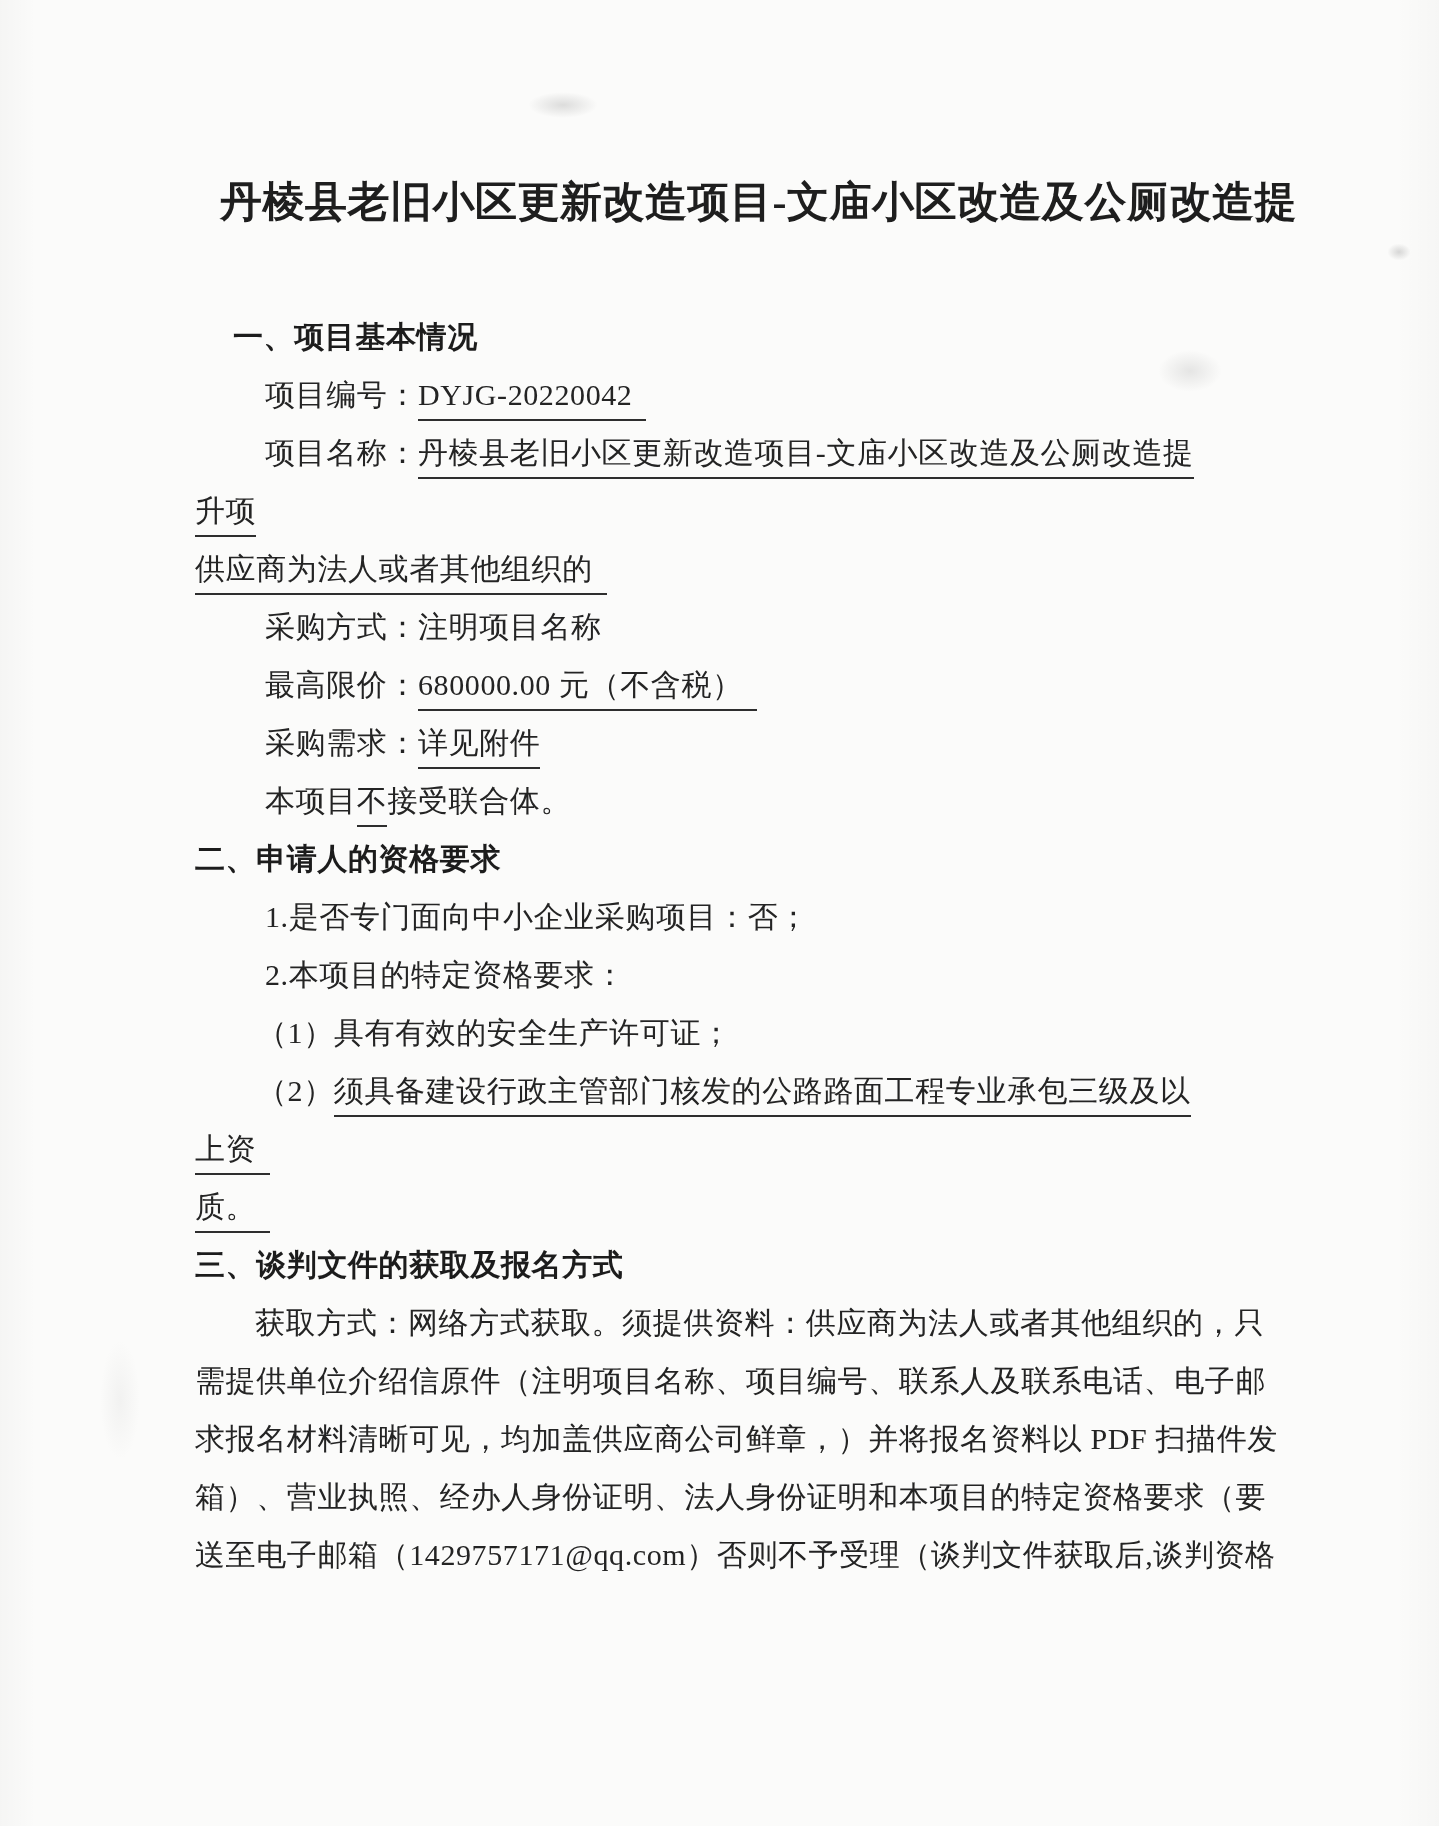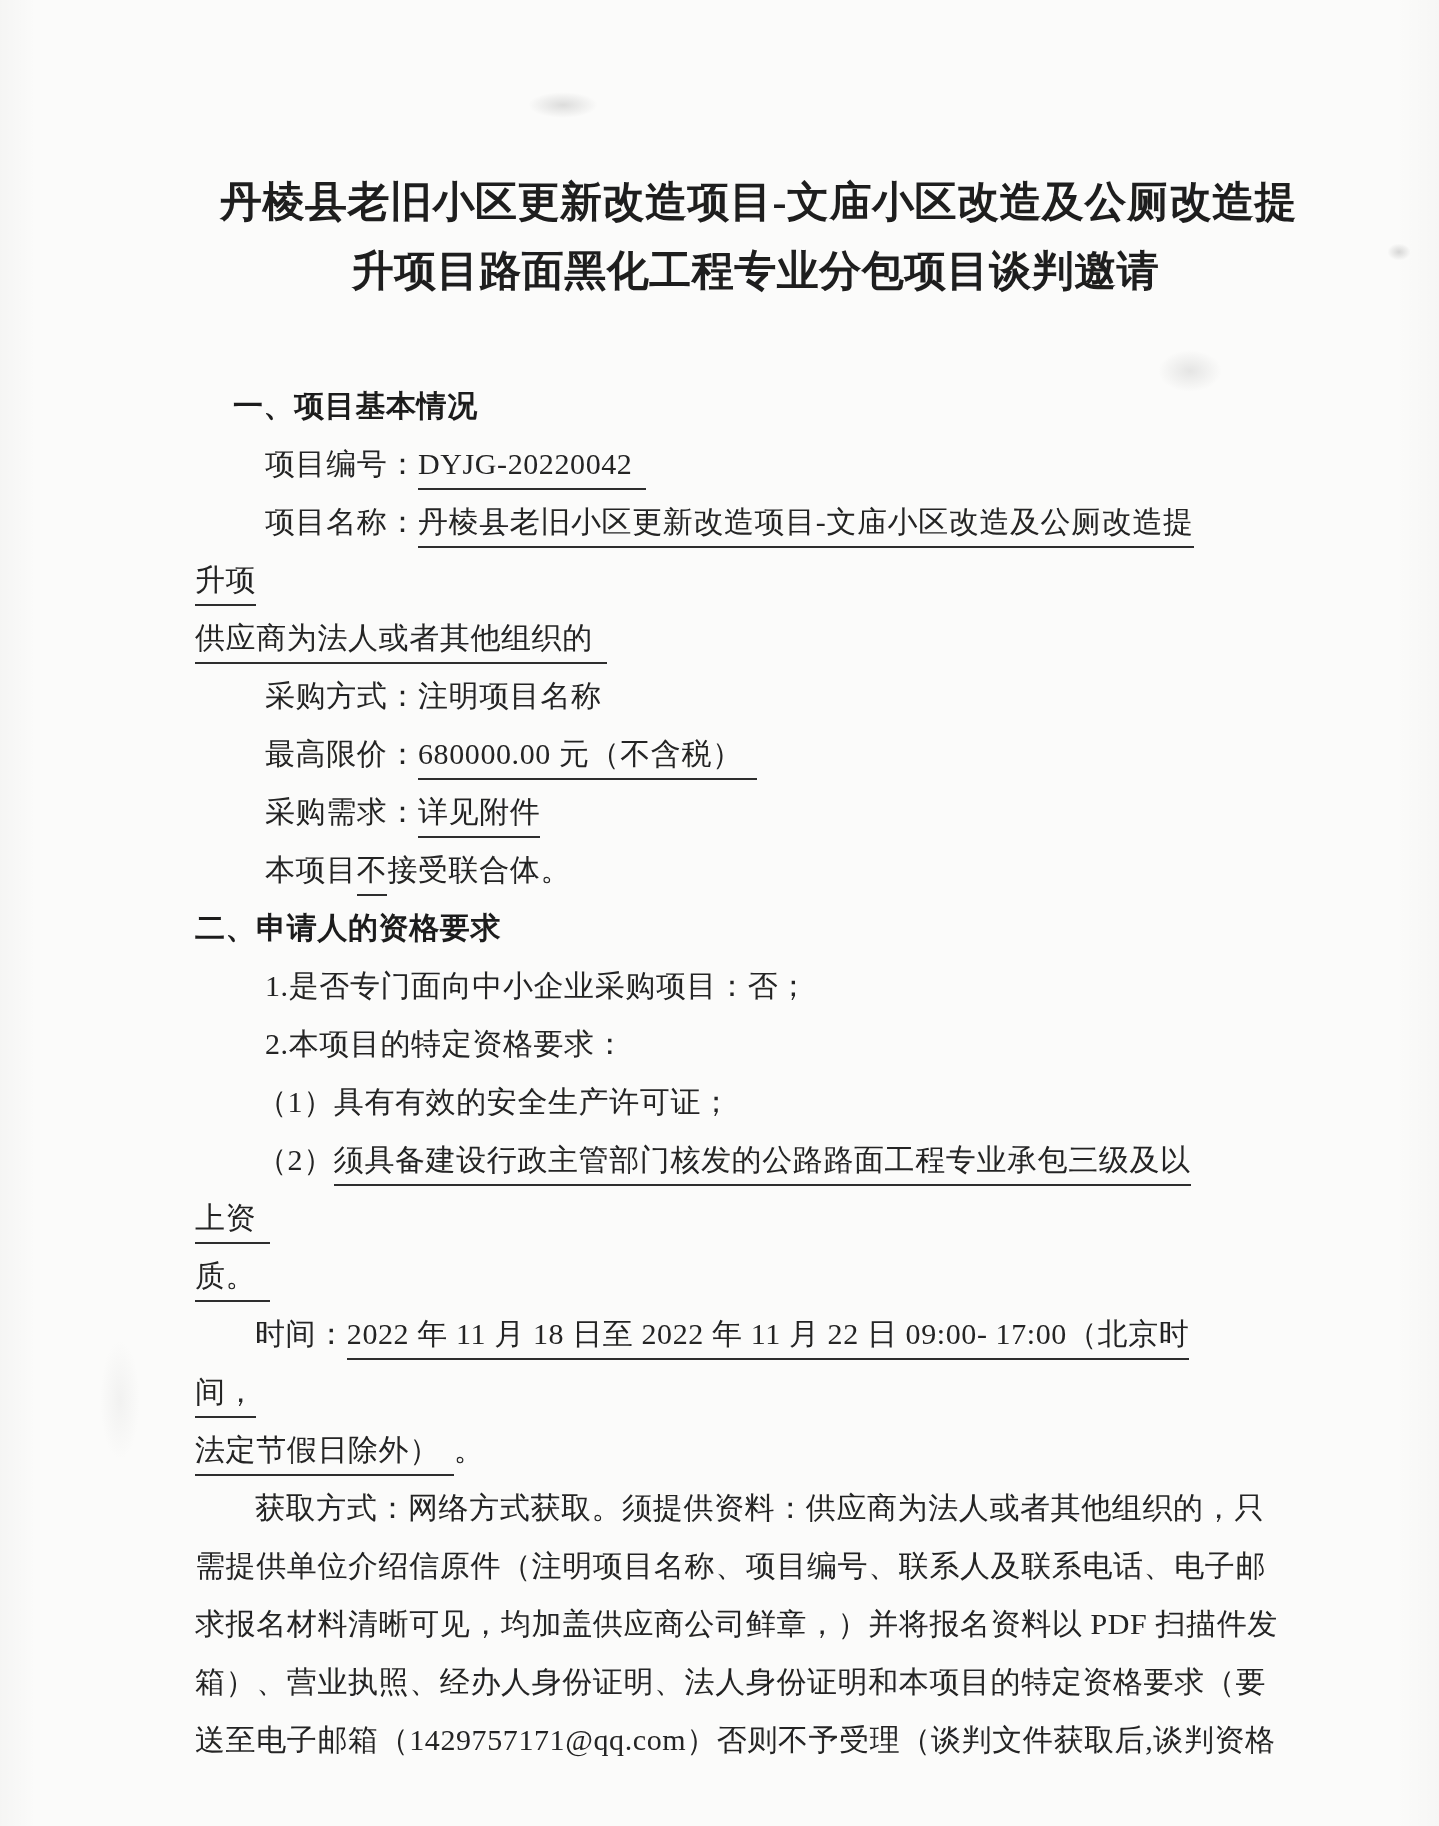--- a/index.html
+++ b/index.html
@@ -70,21 +70,20 @@
 
 <div class="page">
 
   <div class="smudge smudge-1"></div>
   <div class="smudge smudge-2"></div>
   <div class="smudge smudge-3"></div>
   <div class="smudge smudge-4"></div>
 
   <h1 class="title">
     <span class="t1">丹棱县老旧小区更新改造项目-文庙小区改造及公厕改造提</span>
-    <span class="t2">升项目路面黑化工程专业分包项目谈判邀请</span>
   </h1>
 
   <div class="content">
 
     <p class="line h ind-h1">一、项目基本情况</p>
 
     <p class="line ind-s1"><span>项目编号：</span><span class="u u-ext">DYJG-20220042</span></p>
 
     <p class="line ind-s1 wrap2"><span>项目名称：</span><span class="u">丹棱县老旧小区更新改造项目-文庙小区改造及公厕改造提升项</span><br><span class="u u-ext">供应商为法人或者其他组织的</span></p>
 
@@ -97,22 +96,22 @@
     <p class="line ind-s1"><span>本项目</span><span class="u">不</span><span>接受联合体。</span></p>
 
     <p class="line h">二、申请人的资格要求</p>
 
     <p class="line ind-s1">1.是否专门面向中小企业采购项目：否；</p>
     <p class="line ind-s1">2.本项目的特定资格要求：</p>
     <p class="line ind-par">（1）具有有效的安全生产许可证；</p>
 
     <p class="line ind-par wrap2"><span>（2）</span><span class="u u-ext">须具备建设行政主管部门核发的公路路面工程专业承包三级及以上资</span><br><span class="u u-ext">质。</span></p>
 
+    <p class="line h">三、谈判文件的获取及报名方式</p>
 
-    <p class="line ind-s3 wrap2"><span>时间：</span><span class="u">2022 年 11 月 18 日至 2022 年 11 月 22 日 09:00- 17:00（北京时间，</span><br><span class="u u-ext">法定节假日除外）</span><span>。</span></p>
 
     <p class="line ind-s3">获取方式：网络方式获取。须提供资料：供应商为法人或者其他组织的，只</p>
     <p class="line">需提供单位介绍信原件（注明项目名称、项目编号、联系人及联系电话、电子邮</p>
     <p class="line">求报名材料清晰可见，均加盖供应商公司鲜章，）并将报名资料以 PDF 扫描件发</p>
     <p class="line">箱）、营业执照、经办人身份证明、法人身份证明和本项目的特定资格要求（要</p>
     <p class="line">送至电子邮箱（1429757171@qq.com）否则不予受理（谈判文件获取后,谈判资格</p>
 
   </div>
 </div>
 

